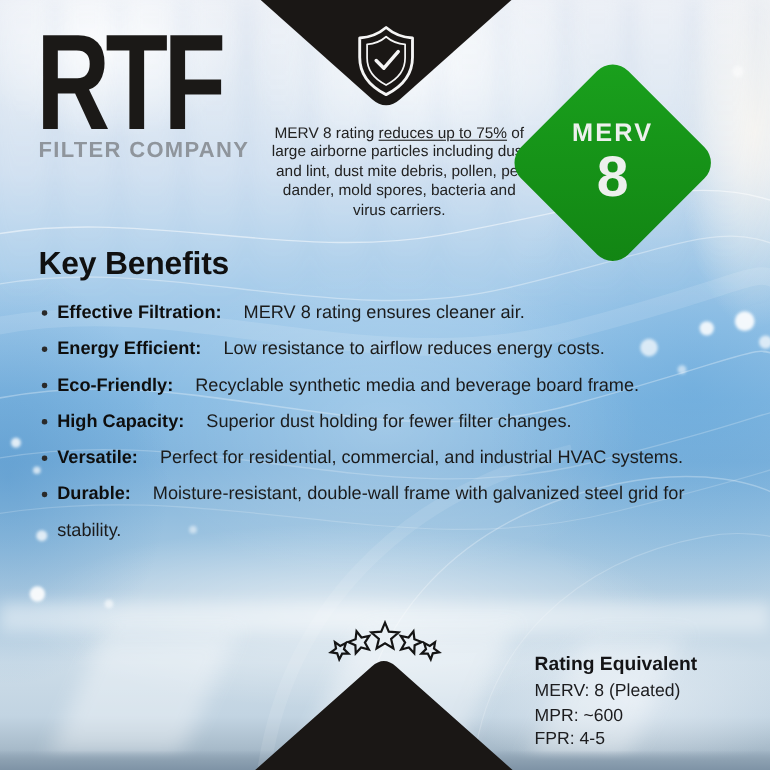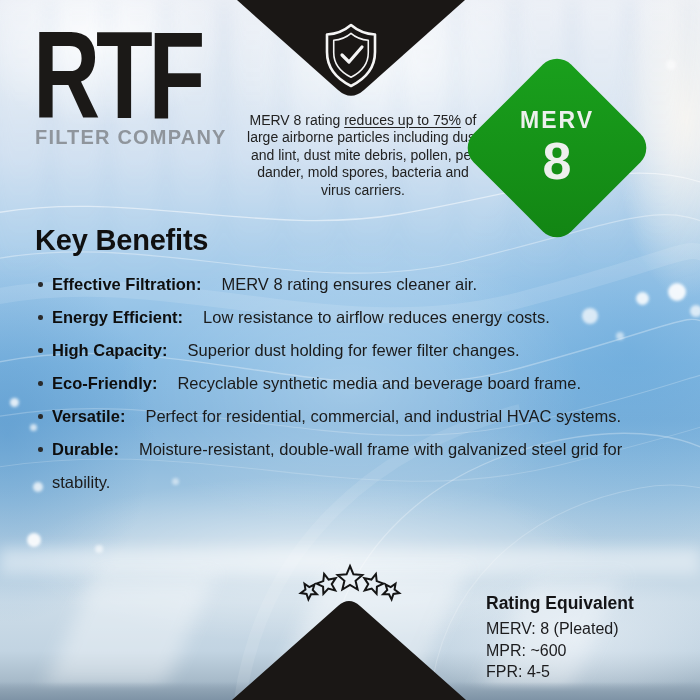--- a/index.html
+++ b/index.html
@@ -128,22 +128,22 @@
       <span class="badge-merv">MERV</span>
       <span class="badge-num">8</span>
     </div>
   </div>
 
   <div class="benefits">
     <h2>Key Benefits</h2>
     <ul>
       <li><span class="lbl">Effective Filtration:</span><span>MERV 8 rating ensures cleaner air.</span></li>
       <li><span class="lbl">Energy Efficient:</span><span>Low resistance to airflow reduces energy costs.</span></li>
+      <li><span class="lbl">Eco-Friendly:</span><span>Recyclable synthetic media and beverage board frame.</span></li>
       <li><span class="lbl">High Capacity:</span><span>Superior dust holding for fewer filter changes.</span></li>
-      <li><span class="lbl">Eco-Friendly:</span><span>Recyclable synthetic media and beverage board frame.</span></li>
       <li><span class="lbl">Versatile:</span><span>Perfect for residential, commercial, and industrial HVAC systems.</span></li>
       <li><span class="lbl">Durable:</span><span>Moisture-resistant, double-wall frame with galvanized steel grid for stability.</span></li>
     </ul>
   </div>
 
   <svg class="pennant-bottom" viewBox="0 0 700 145">
     <path d="M232,145 L338,51 Q349,41 360,51 L466,145 Z" fill="#1a1715"></path>
     <g fill="none" stroke="#141414" stroke-width="2" stroke-linejoin="miter">
       <polygon points="0,-1 0.264,-0.364 0.951,-0.309 0.428,0.139 0.588,0.809 0,0.45 -0.588,0.809 -0.428,0.139 -0.951,-0.309 -0.264,-0.364" transform="translate(350 24) scale(13)" vector-effect="non-scaling-stroke"></polygon>
       <polygon points="0,-1 0.264,-0.364 0.951,-0.309 0.428,0.139 0.588,0.809 0,0.45 -0.588,0.809 -0.428,0.139 -0.951,-0.309 -0.264,-0.364" transform="translate(327 29) rotate(-16) scale(10.5)" vector-effect="non-scaling-stroke"></polygon>

